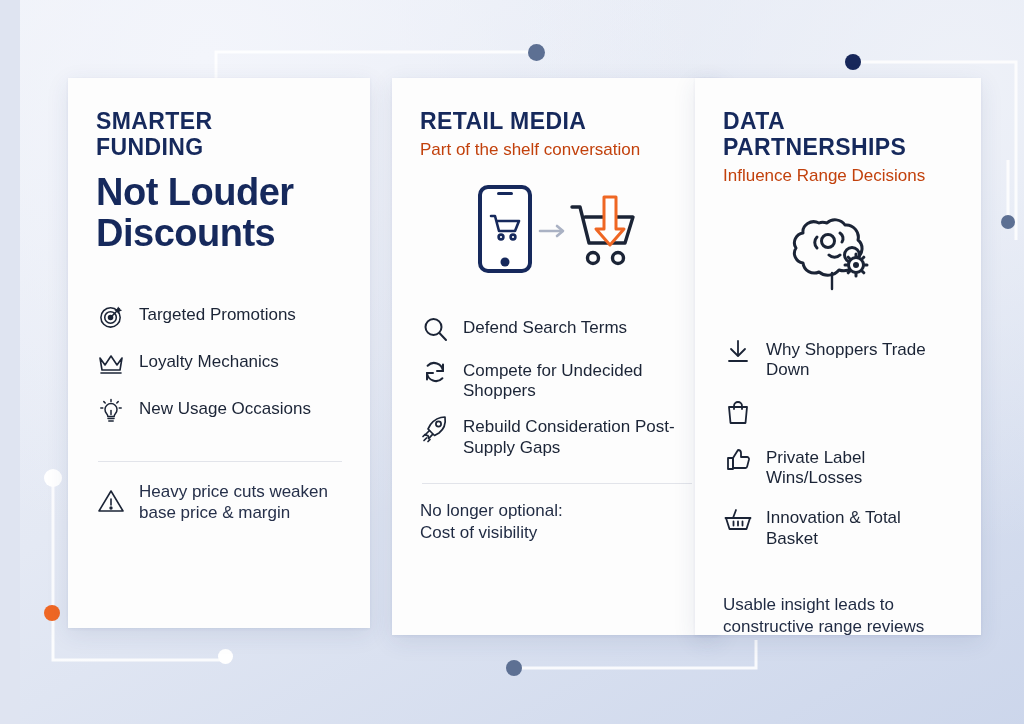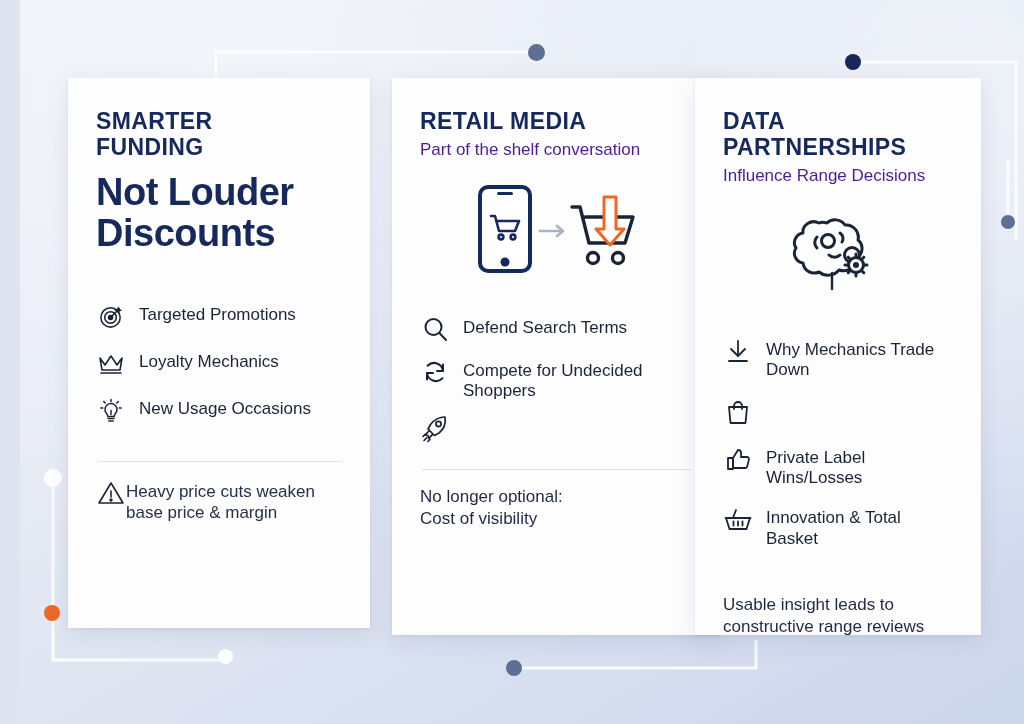--- a/index.html
+++ b/index.html
@@ -32,38 +32,38 @@
   .inner{padding:30px 26px 0 28px;height:100%;box-sizing:border-box;
          display:flex;flex-direction:column;}
   .kicker{
     color:#16295c;font-weight:bold;font-size:23px;letter-spacing:.4px;
     line-height:1.14;text-transform:uppercase;
   }
   .big{
     color:#16295c;font-weight:bold;font-size:38px;line-height:1.07;
     margin-top:12px;letter-spacing:-.5px;
   }
-  .sub{color:#4c1d95;font-size:17px;margin-top:6px;line-height:1.2;}
+  .sub{color:#c2410c;font-size:17px;margin-top:6px;line-height:1.2;}
   
   .art{height:104px;display:flex;align-items:center;justify-content:center;
        margin-top:16px;}
   .art.brain{height:106px;}
   
   .bullets{margin-top:auto;}
   #card1 .bullets{margin-top:48px;}
   #card2 .bullets{margin-top:34px;}
   #card3 .bullets{margin-top:34px;}
   .brow{display:flex;align-items:flex-start;gap:13px;margin-bottom:17px;}
   #card2 .brow{margin-bottom:13px;}
   .bicon{width:30px;min-width:30px;height:30px;display:flex;
          align-items:center;justify-content:center;}
   .btext{color:#1b2436;font-size:17px;line-height:1.2;padding-top:3px;}
   .rule{height:1px;background:#e2e4ea;margin:12px 2px 16px 2px;}
   #card1 .rule{margin-top:18px;}
-  .foot{display:flex;align-items:flex-start;padding-bottom:26px;}
+  .foot{display:flex;align-items:center;gap:13px;padding-bottom:26px;}
   .foot .btext{color:#26304a;font-size:17px;line-height:1.25;}
   .foottext{color:#1f2a42;font-size:17px;line-height:1.28;padding-bottom:26px;}
   svg{display:block;}
 </style>
 </head>
 <body>
 
 <div class="stage">
 
   <svg class="net" width="1024" height="724">
@@ -215,20 +215,21 @@
 
         <div class="brow">
           <span class="bicon">
             <svg width="28" height="28" viewBox="0 0 28 28" fill="none" stroke="#1b2436" stroke-width="1.7" stroke-linecap="round" stroke-linejoin="round">
               <path d="M24 2c-6 0-11 3-14.5 7.5L7 14l6.5 6.5 4.5-2.5C22.5 14.5 25 9 24 2z"></path>
               <circle cx="17.5" cy="9" r="2.6"></circle>
               <path d="M8.5 15.5L4 20l3 .6.6 3 4-4.2"></path>
               <path d="M3 25.5l2.5-2.5M2 21.5l2-2M7 26.5l2-2"></path>
             </svg>
           </span>
+          <span class="btext">Rebuild Consideration Post-Supply Gaps</span>
         </div>
 
       </div>
 
       <div class="rule"></div>
 
       <div class="foottext">
         <span>No longer optional:</span><br>
         <span>Cost of visibility</span>
       </div>
@@ -262,21 +263,21 @@
       <div class="bullets">
 
         <div class="brow">
           <span class="bicon">
             <svg width="26" height="27" viewBox="0 0 26 27" fill="none" stroke="#1b2436" stroke-width="1.8" stroke-linecap="round" stroke-linejoin="round">
               <path d="M13 3v14"></path>
                 <path d="M6 11l7 7 7-7"></path>
                 <path d="M4 23h18"></path>
             </svg>
           </span>
-          <span class="btext">Why Mechanics Trade Down</span>
+          <span class="btext">Why Shoppers Trade Down</span>
         </div>
 
         <div class="brow">
           <span class="bicon">
             <svg width="26" height="27" viewBox="0 0 26 27" fill="none" stroke="#1b2436" stroke-width="1.8" stroke-linejoin="round">
               <path d="M4 8h18l-1.5 16H5.5z"></path>
               <path d="M9 10V7a4 4 0 0 1 8 0v3" stroke-linecap="round"></path>
             </svg>
           </span>
         </div>

